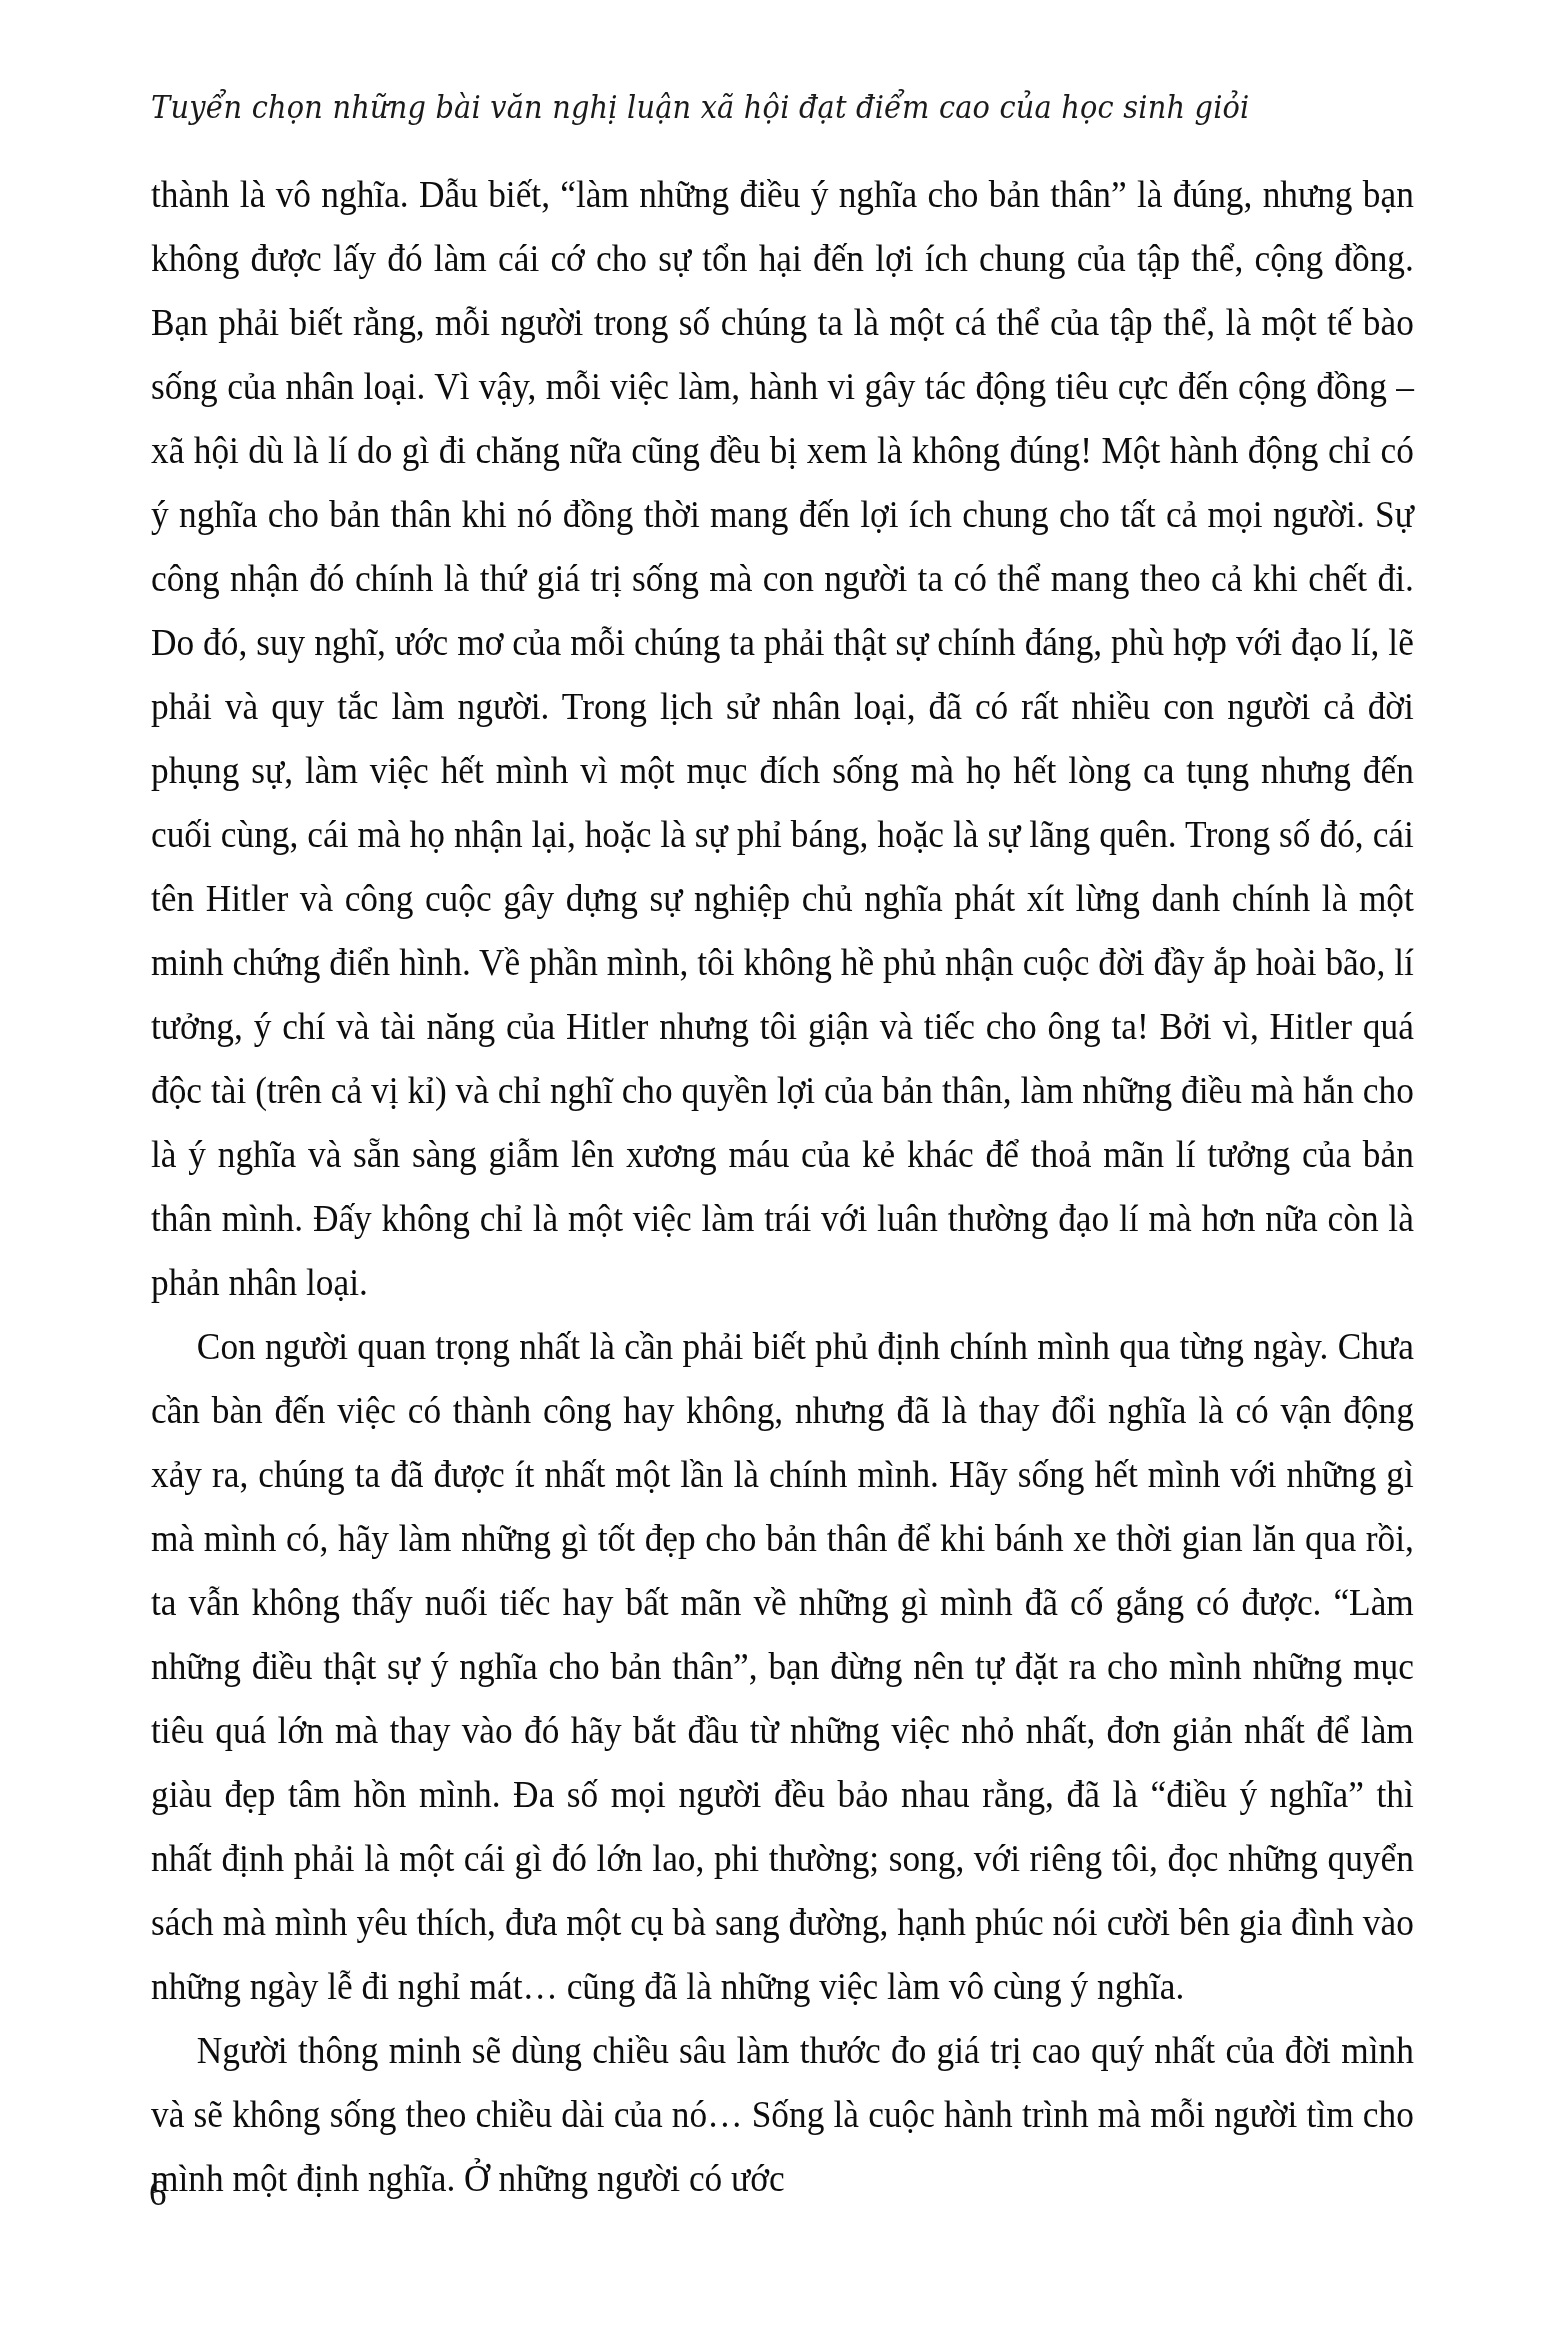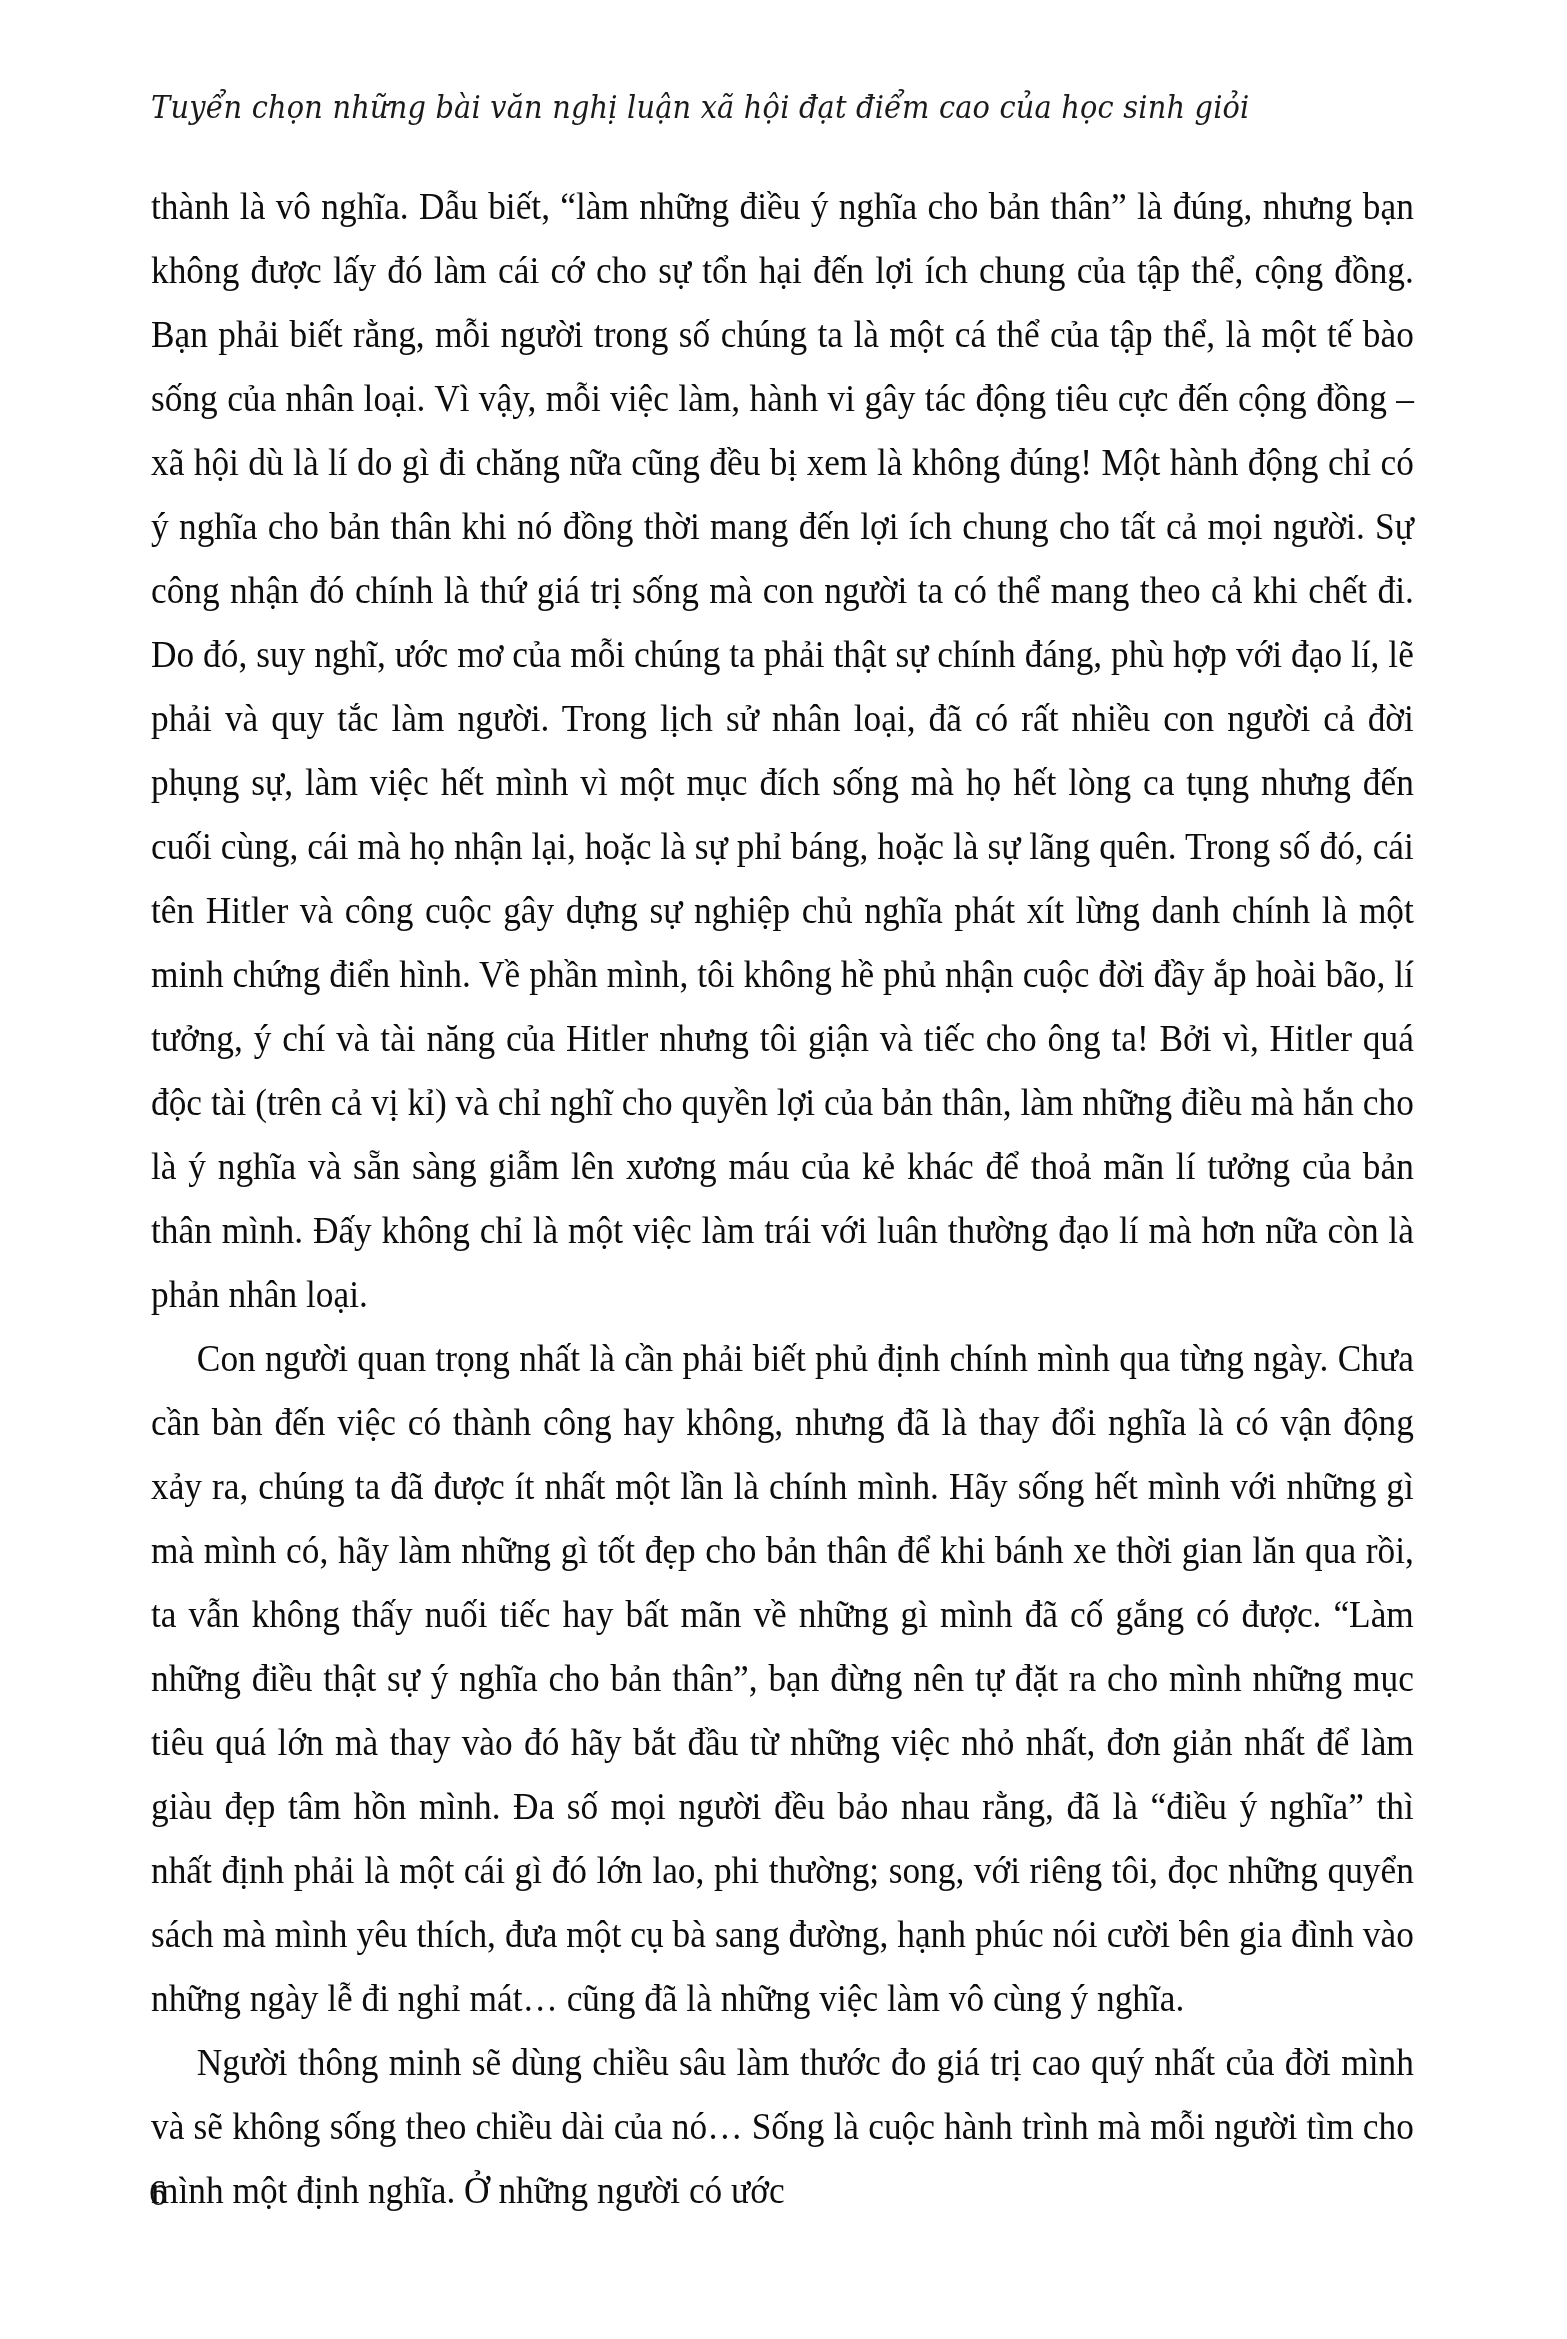--- a/index.html
+++ b/index.html
@@ -32,21 +32,21 @@
     letter-spacing: 0.2px;
     white-space: nowrap;
     transform: scaleX(0.93);
     transform-origin: left center;
   }
 
   
   .textblock {
     position: absolute;
     left: 151px;
-    top: 175px;
+    top: 163px;
     width: 1263px;
     font-family: "Liberation Serif", "DejaVu Serif", serif;
     font-size: 37px;
     line-height: 64px;
     color: #0d0d0d;
     text-align: justify;
     text-justify: inter-word;
     -webkit-font-smoothing: antialiased;
   }
   .textblock p {

